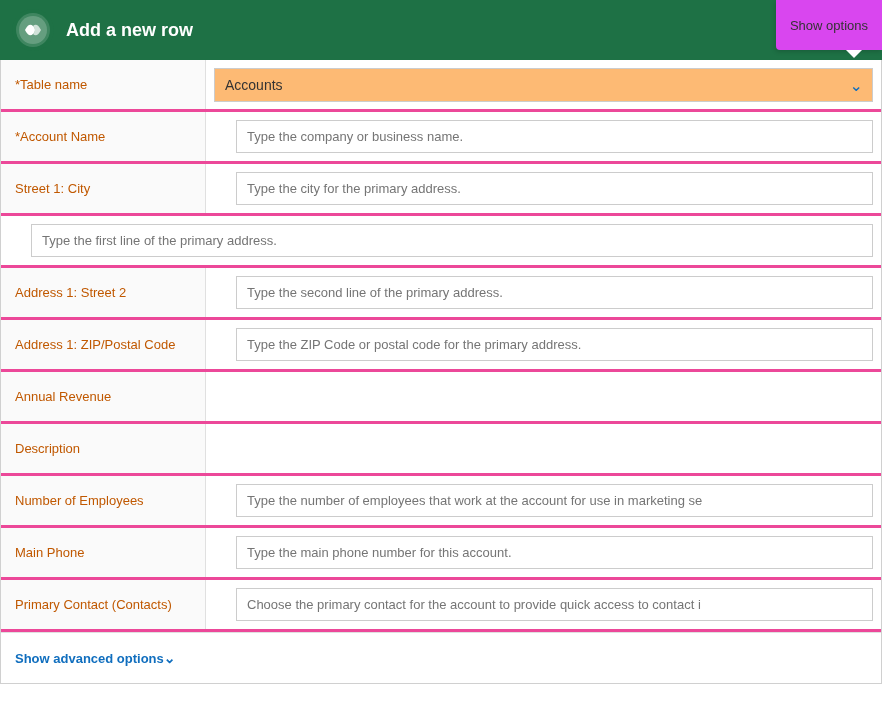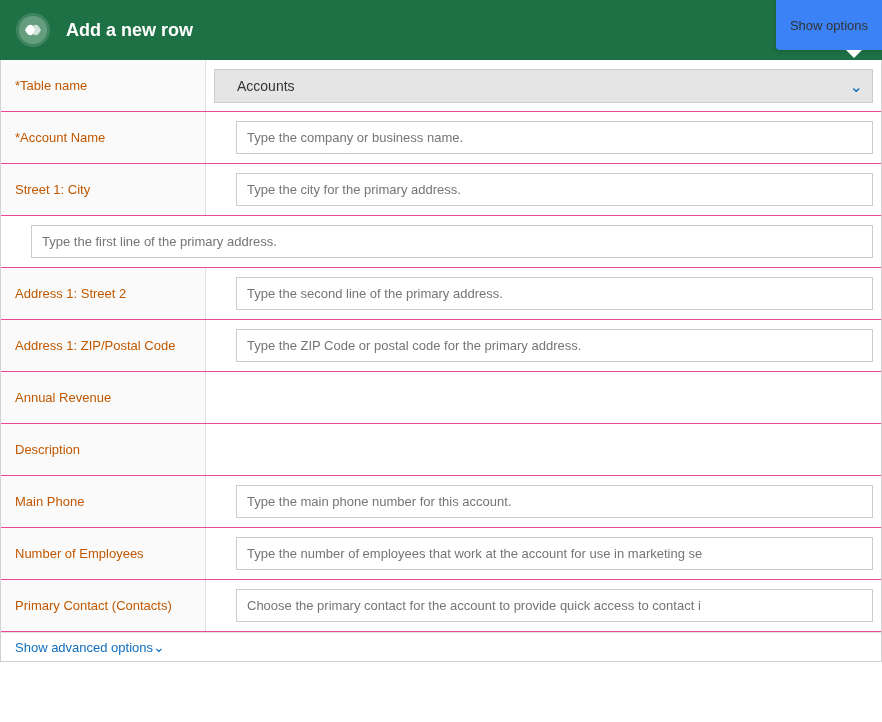--- a/index.html
+++ b/index.html
@@ -40,21 +40,21 @@
     .header-title {
       color: #fff;
       font-size: 18px;
       font-weight: 700;
     }
 
     .show-options-btn {
       position: absolute;
       right: 0;
       top: 0;
-      background: #3b82f6;
+      background: #d946ef;
       border: none;
       padding: 8px 14px;
       font-size: 13px;
       color: #333;
       cursor: pointer;
       height: auto;
       min-height: 50px;
       display: flex;
       align-items: center;
       border-bottom-left-radius: 4px;
@@ -75,21 +75,21 @@
 
     .form-container {
       padding: 0;
       border: 1px solid #d0d0d0;
       border-top: none;
     }
 
     .form-row {
       display: flex;
       align-items: stretch;
-      border-bottom: 1px solid #ec4899;
+      border-bottom: 3px solid #ec4899;
       min-height: 52px;
     }
 
     .form-row:last-of-type {
       border-bottom: none;
     }
 
     .form-label {
       width: 205px;
       min-width: 205px;
@@ -129,47 +129,48 @@
     }
 
     .table-select-wrapper {
       position: relative;
       width: 100%;
     }
 
     .table-select-display {
       width: 100%;
       border: 1px solid #ccc;
-      padding: 8px 36px 8px 22px;
+      padding: 8px 36px 8px 10px;
       font-size: 14px;
       color: #333;
-      background: #e5e5e5;
+      background: #fdba74;
       cursor: pointer;
       display: flex;
       align-items: center;
       justify-content: space-between;
     }
 
     .table-select-display .chevron {
       color: #106ebe;
       font-size: 16px;
       position: absolute;
       right: 10px;
       top: 50%;
       transform: translateY(-50%);
     }
 
     .show-advanced {
-      padding: 6px 14px;
+      padding: 17px 14px;
       display: flex;
       align-items: center;
       color: #106ebe;
       font-size: 13px;
       cursor: pointer;
       border-top: 1px solid #e0e0e0;
+      font-weight: bold;
     }
 
     .show-advanced .chevron-down {
       color: #106ebe;
       font-size: 14px;
     }
   </style>
 </head>
 <body>
 
@@ -236,30 +237,30 @@
 
   <div class="form-row">
     <div class="form-label">Annual Revenue</div>
   </div>
 
   <div class="form-row">
     <div class="form-label">Description</div>
   </div>
 
   <div class="form-row">
+    <div class="form-label">Number of Employees</div>
+    <div class="form-field">
+      <input type="text" placeholder="Type the number of employees that work at the account for use in marketing se" style="">
+    </div>
+  </div>
+
+  <div class="form-row">
     <div class="form-label">Main Phone</div>
     <div class="form-field">
       <input type="text" placeholder="Type the main phone number for this account." style="">
-    </div>
-  </div>
-
-  <div class="form-row">
-    <div class="form-label">Number of Employees</div>
-    <div class="form-field">
-      <input type="text" placeholder="Type the number of employees that work at the account for use in marketing se" style="">
     </div>
   </div>
 
   <div class="form-row">
     <div class="form-label">Primary Contact (Contacts)</div>
     <div class="form-field">
       <input type="text" placeholder="Choose the primary contact for the account to provide quick access to contact i" style="">
     </div>
   </div>
 

